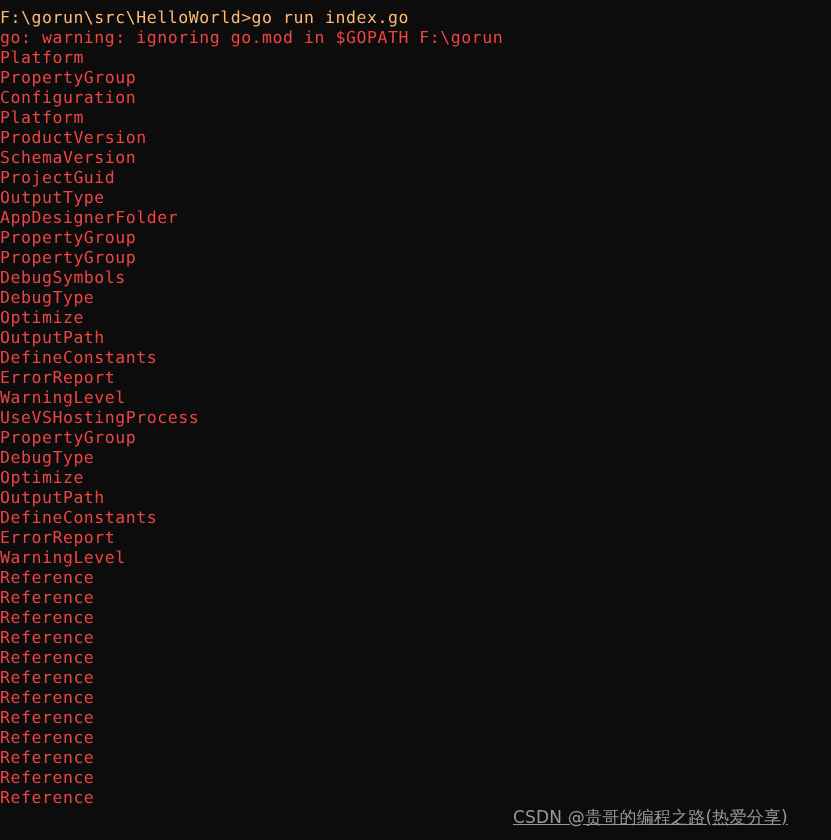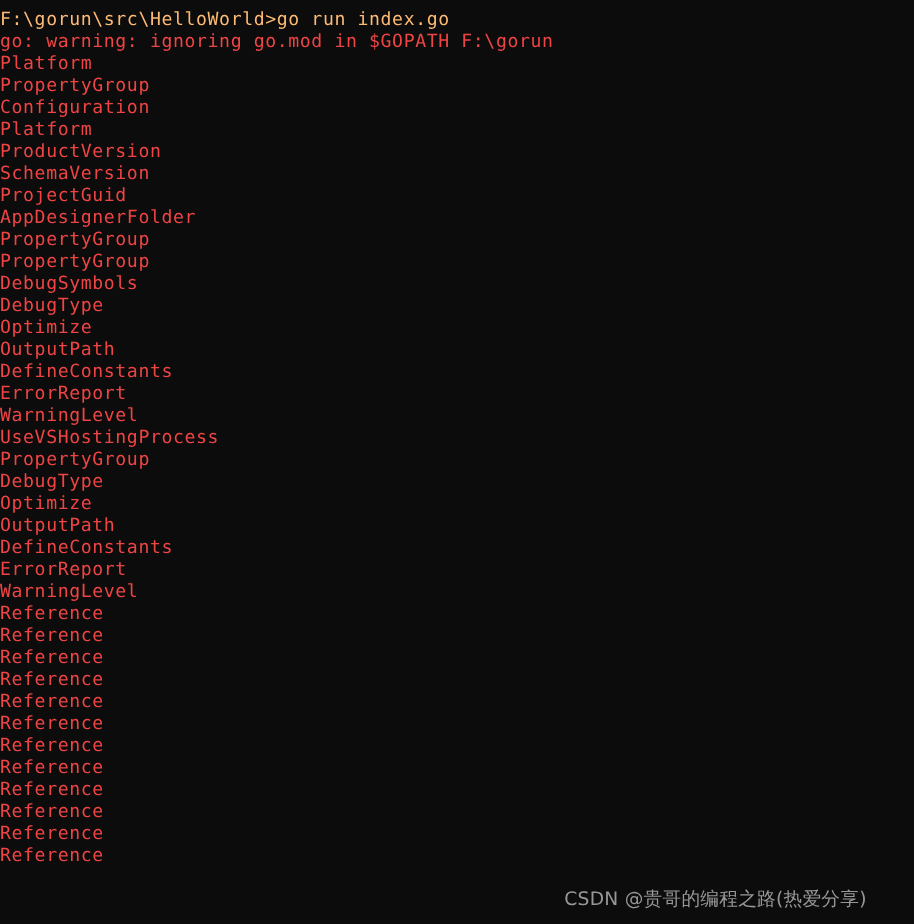--- a/index.html
+++ b/index.html
@@ -42,37 +42,39 @@
     position: absolute;
     left: 513px;
     top: 806px;
     font-family: "DejaVu Sans", "Liberation Sans", sans-serif;
     font-size: 17px;
     color: #a3a3a3;
     white-space: pre;
     letter-spacing: 0.2px;
     opacity: 0.92;
     pointer-events: none;
+    text-decoration: underline;
   }
 </style>
 </head>
 <body>
 
 <div id="console-window">
 
   <div id="console-output">
       <div class="console-line prompt-line">F:\gorun\src\HelloWorld&gt;go run index.go</div>
       <div class="console-line">go: warning: ignoring go.mod in $GOPATH F:\gorun</div>
       <div class="console-line">Platform</div>
       <div class="console-line">PropertyGroup</div>
       <div class="console-line">Configuration</div>
       <div class="console-line">Platform</div>
       <div class="console-line">ProductVersion</div>
       <div class="console-line">SchemaVersion</div>
       <div class="console-line">ProjectGuid</div>
+      <div class="console-line">OutputType</div>
       <div class="console-line">AppDesignerFolder</div>
       <div class="console-line">PropertyGroup</div>
       <div class="console-line">PropertyGroup</div>
       <div class="console-line">DebugSymbols</div>
       <div class="console-line">DebugType</div>
       <div class="console-line">Optimize</div>
       <div class="console-line">OutputPath</div>
       <div class="console-line">DefineConstants</div>
       <div class="console-line">ErrorReport</div>
       <div class="console-line">WarningLevel</div>

